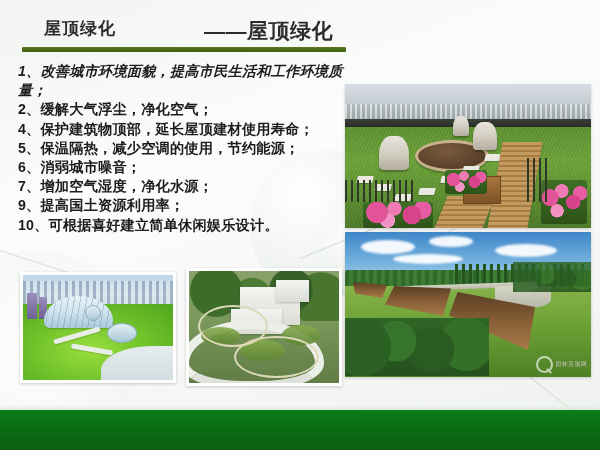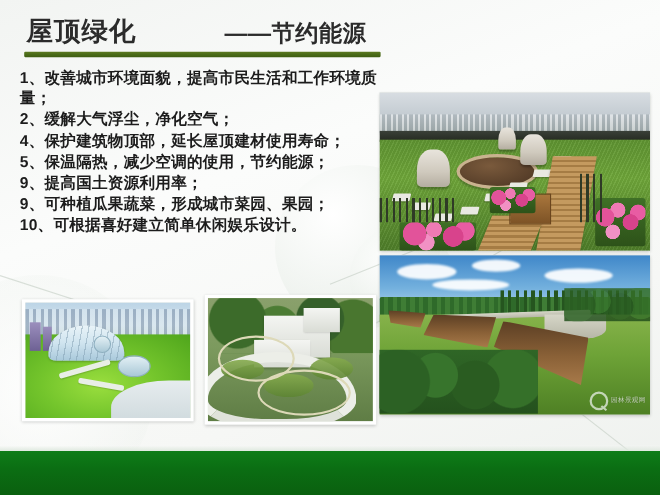--- a/index.html
+++ b/index.html
@@ -59,23 +59,23 @@
   
   #title-block {
     position: absolute;
     left: 22px;
     top: 12px;
     width: 330px;
     height: 42px;
   }
   #title-main {
     position: absolute;
-    left: 2px;
+    left: 22px;
     top: 0px;
-    font-size: 24px;
+    font-size: 17px;
     font-weight: 600;
     color: #2b2b2b;
     letter-spacing: 1px;
     line-height: 34px;
     white-space: nowrap;
   }
   #title-sub {
     position: absolute;
     left: 182px;
     top: 4px;
@@ -106,20 +106,21 @@
     font-size: 14.2px;
     line-height: 19.2px;
     font-weight: 600;
   }
   #body-list .li {
     white-space: nowrap;
     letter-spacing: 0.2px;
   }
   #body-list .li.wrap {
     white-space: normal;
+    font-style: italic;
   }
 
   
   .photo {
     position: absolute;
     overflow: hidden;
     background: #dfe4e0;
     box-shadow: 0 1px 3px rgba(0,0,0,0.20);
   }
   .photo.framed {
@@ -427,31 +428,32 @@
   <div class="deco deco-circle d5"></div>
   <div class="deco deco-circle d1"></div>
   <div class="deco deco-circle d2"></div>
   <div class="deco swoosh s4"></div>
   <div class="deco swoosh s1"></div>
   <div class="deco swoosh s2"></div>
   <div class="deco swoosh s3"></div>
 
   <div id="title-block">
     <div id="title-main">屋顶绿化</div>
-    <div id="title-sub">——节约能源</div>
+    <div id="title-sub">——屋顶绿化</div>
     <div id="title-rule"></div>
   </div>
 
   <div id="body-list">
     <div class="li wrap">1、改善城市环境面貌，提高市民生活和工作环境质量；</div>
     <div class="li">2、缓解大气浮尘，净化空气；</div>
     <div class="li">4、保护建筑物顶部，延长屋顶建材使用寿命；</div>
     <div class="li">5、保温隔热，减少空调的使用，节约能源；</div>
+    <div class="li">6、消弱城市噪音；</div>
+    <div class="li">7、增加空气湿度，净化水源；</div>
     <div class="li">9、提高国土资源利用率；</div>
-    <div class="li">9、可种植瓜果蔬菜，形成城市菜园、果园；</div>
     <div class="li">10、可根据喜好建立简单休闲娱乐设计。</div>
   </div>
 
   <div class="photo" id="photo-rooftop-garden">
     <div class="sky-city"></div>
     <div class="city-strip"></div>
     <div class="parapet"></div>
     <div class="lawn"></div>
     <div class="lawn-texture"></div>
 

